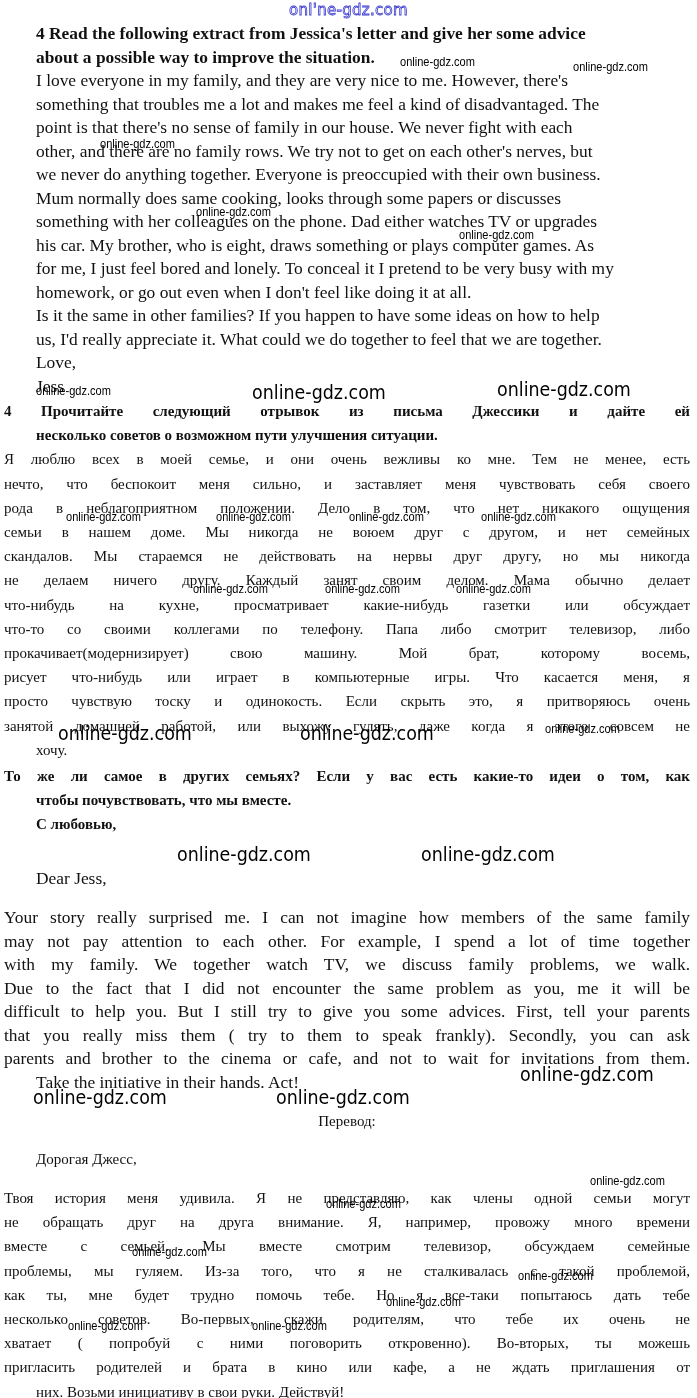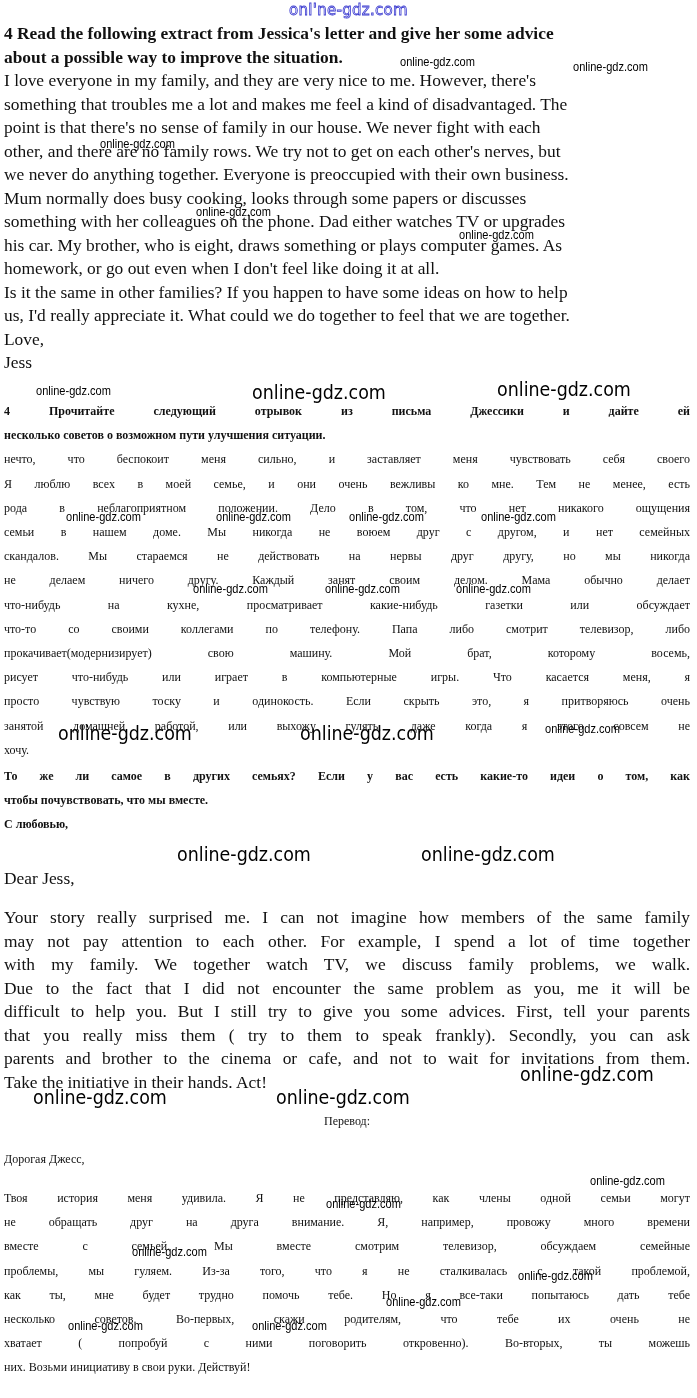--- a/index.html
+++ b/index.html
@@ -5,22 +5,22 @@
   html, body { margin: 0; padding: 0; background: #ffffff; }
   body { width: 697px; height: 1398px; position: relative; overflow: hidden;
          font-family: "Liberation Serif", "DejaVu Serif", serif; color: #111; }
   .page { position: absolute; left: 0; top: 0; width: 697px; height: 1398px; }
   .top-wm { position: absolute; left: 0; top: 1px; width: 697px; text-align: center;
             font-family: "DejaVu Sans", sans-serif; font-size: 15px; color: #ffffff;
             -webkit-text-stroke: 0.8px #3b3bd0; letter-spacing: 0.3px; }
   .block { position: absolute; left: 4px; width: 686px; font-size: 17.4px; line-height: 23.5px; }
   .block p { margin: 0; }
   .bold { font-weight: bold; }
-  .ru { font-size: 12px; line-height: 24.2px; }
-  .line { display: block; white-space: nowrap; }
+  .ru { font-size: 15px; line-height: 24.2px; }
+  .line { display: block; white-space: nowrap; margin-left: 32px; }
   .jl { display: block; text-align: justify; text-align-last: justify; white-space: normal; }
   .center { text-align: center; }
   .wm { position: absolute; font-family: "Liberation Sans", "DejaVu Sans", sans-serif; color: #000;
         white-space: nowrap; transform: scaleX(0.85); transform-origin: left top; }
   .wm-s { font-size: 13px; }
   .wm-l { font-size: 19px; font-family: "DejaVu Sans", sans-serif; transform: scaleX(0.92); }
 </style>
 </head>
 <body>
 
@@ -32,39 +32,40 @@
     <p class="bold">
       <span class="line">4 Read the following extract from Jessica's letter and give her some advice</span>
       <span class="line">about a possible way to improve the situation.</span>
     </p>
     <p>
       <span class="line">I love everyone in my family, and they are very nice to me. However, there's</span>
       <span class="line">something that troubles me a lot and makes me feel a kind of disadvantaged. The</span>
       <span class="line">point is that there's no sense of family in our house. We never fight with each</span>
       <span class="line">other, and there are no family rows. We try not to get on each other's nerves, but</span>
       <span class="line">we never do anything together. Everyone is preoccupied with their own business.</span>
-      <span class="line">Mum normally does busy cooking, looks through some papers or discusses</span>
+      <span class="line">Mum normally does same cooking, looks through some papers or discusses</span>
       <span class="line">something with her colleagues on the phone. Dad either watches TV or upgrades</span>
       <span class="line">his car. My brother, who is eight, draws something or plays computer games. As</span>
+      <span class="line">for me, I just feel bored and lonely. To conceal it I pretend to be very busy with my</span>
       <span class="line">homework, or go out even when I don't feel like doing it at all.</span>
       <span class="line">Is it the same in other families? If you happen to have some ideas on how to help</span>
       <span class="line">us, I'd really appreciate it. What could we do together to feel that we are together.</span>
       <span class="line">Love,</span>
       <span class="line">Jess</span>
     </p>
   </div>
 
   <div class="block ru" style="top:399px;">
     <p class="bold">
       <span class="jl">4 Прочитайте следующий отрывок из письма Джессики и дайте ей</span>
       <span class="line">несколько советов о возможном пути улучшения ситуации.</span>
     </p>
     <p>
+      <span class="jl">Я люблю всех в моей семье, и они очень вежливы ко мне. Тем не менее, есть</span>
       <span class="jl">нечто, что беспокоит меня сильно, и заставляет меня чувствовать себя своего</span>
-      <span class="jl">Я люблю всех в моей семье, и они очень вежливы ко мне. Тем не менее, есть</span>
       <span class="jl">рода в неблагоприятном положении. Дело в том, что нет никакого ощущения</span>
       <span class="jl">семьи в нашем доме. Мы никогда не воюем друг с другом, и нет семейных</span>
       <span class="jl">скандалов. Мы стараемся не действовать на нервы друг другу, но мы никогда</span>
       <span class="jl">не делаем ничего другу. Каждый занят своим делом. Мама обычно делает</span>
       <span class="jl">что-нибудь на кухне, просматривает какие-нибудь газетки или обсуждает</span>
       <span class="jl">что-то со своими коллегами по телефону. Папа либо смотрит телевизор, либо</span>
       <span class="jl">прокачивает(модернизирует) свою машину. Мой брат, которому восемь,</span>
       <span class="jl">рисует что-нибудь или играет в компьютерные игры. Что касается меня, я</span>
       <span class="jl">просто чувствую тоску и одинокость. Если скрыть это, я притворяюсь очень</span>
       <span class="jl">занятой домашней работой, или выхожу гулять, даже когда я этого совсем не</span>
@@ -99,20 +100,21 @@
     <span class="line">Дорогая Джесс,</span>
   </div>
   <div class="block ru" style="top:1186px;">
     <span class="jl">Твоя история меня удивила. Я не представляю, как члены одной семьи могут</span>
     <span class="jl">не обращать друг на друга внимание. Я, например, провожу много времени</span>
     <span class="jl">вместе с семьей. Мы вместе смотрим телевизор, обсуждаем семейные</span>
     <span class="jl">проблемы, мы гуляем. Из-за того, что я не сталкивалась с такой проблемой,</span>
     <span class="jl">как ты, мне будет трудно помочь тебе. Но я все-таки попытаюсь дать тебе</span>
     <span class="jl">несколько советов. Во-первых, скажи родителям, что тебе их очень не</span>
     <span class="jl">хватает ( попробуй с ними поговорить откровенно). Во-вторых, ты можешь</span>
+    <span class="jl">пригласить родителей и брата в кино или кафе, а не ждать приглашения от</span>
     <span class="line">них. Возьми инициативу в свои руки. Действуй!</span>
   </div>
 
   <span class="wm wm-s" style="left:400px;top:54px;">online-gdz.com</span>
   <span class="wm wm-s" style="left:573px;top:59px;">online-gdz.com</span>
   <span class="wm wm-s" style="left:100px;top:136px;">online-gdz.com</span>
   <span class="wm wm-s" style="left:196px;top:204px;">online-gdz.com</span>
   <span class="wm wm-s" style="left:459px;top:227px;">online-gdz.com</span>
   <span class="wm wm-s" style="left:36px;top:383px;">online-gdz.com</span>
   <span class="wm wm-s" style="left:66px;top:509px;">online-gdz.com</span>

